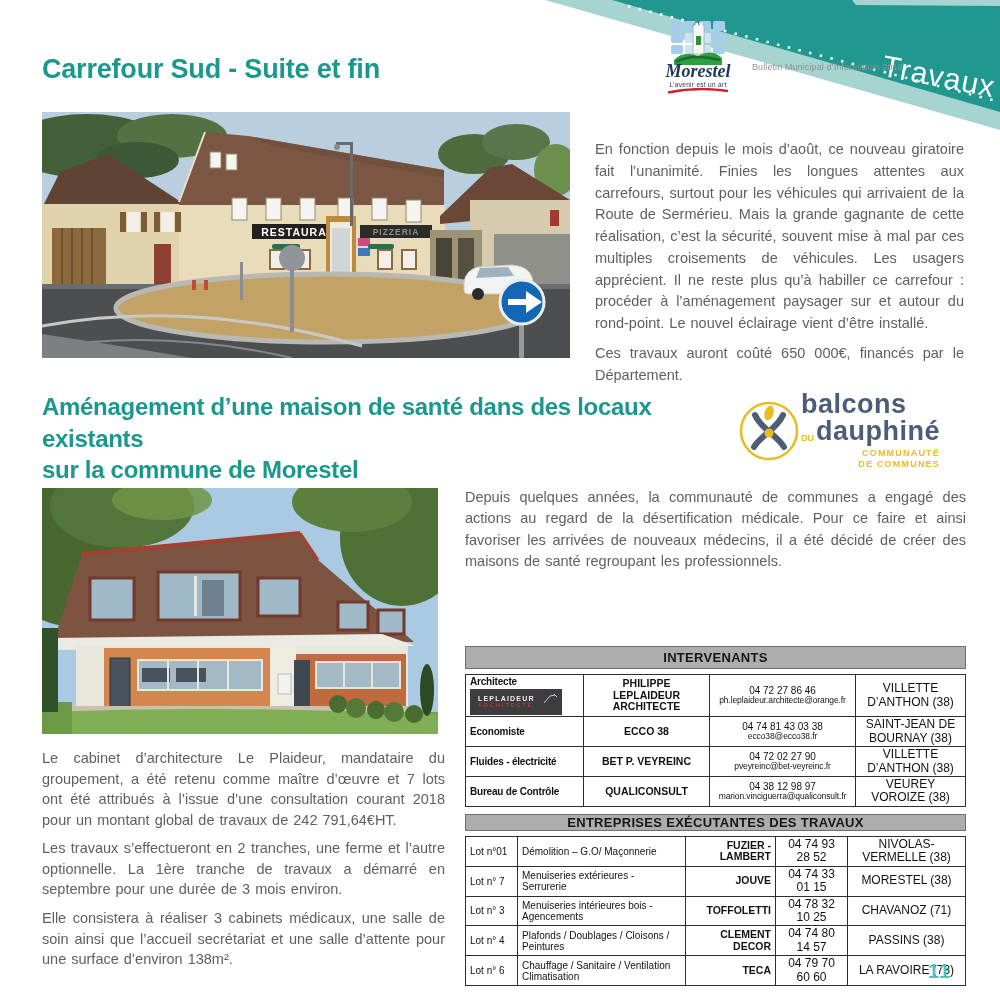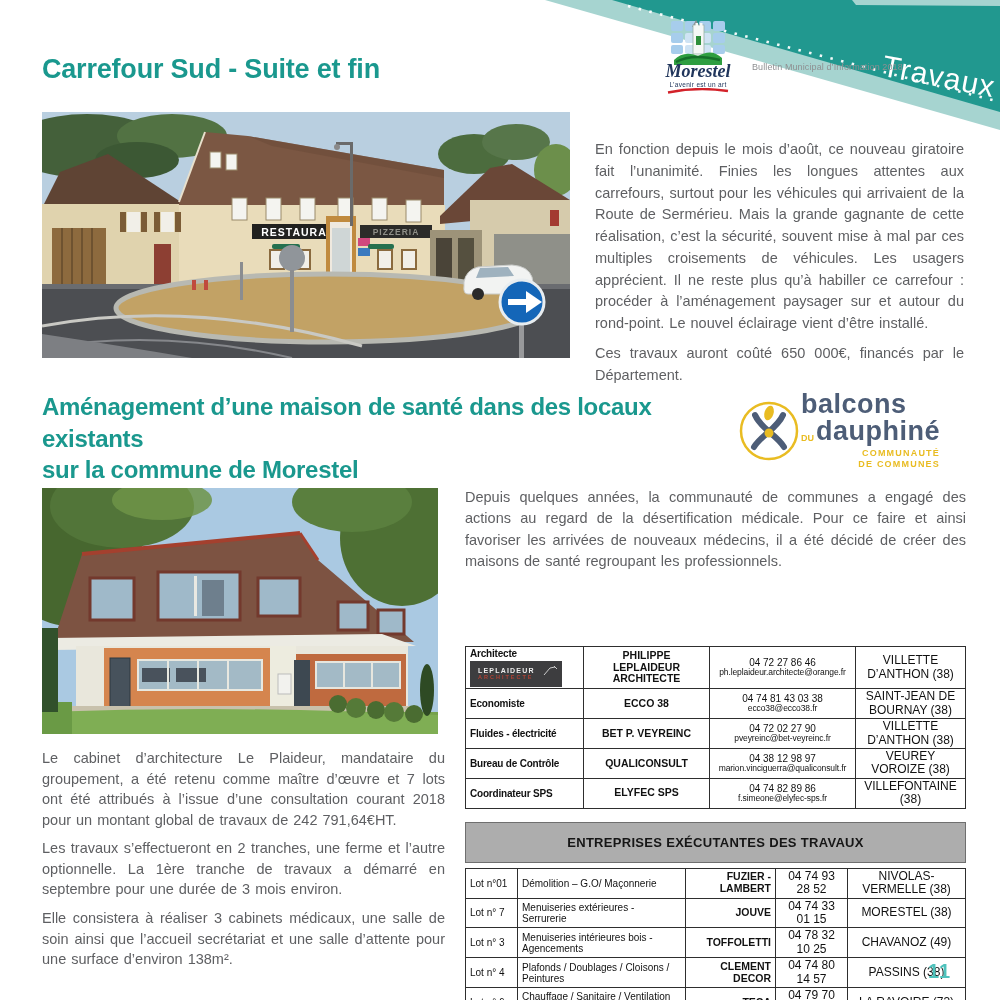--- a/index.html
+++ b/index.html
@@ -22,21 +22,21 @@
   .ccb{left:737px;top:391px;display:flex;align-items:center;}
   .ccb-text{display:flex;flex-direction:column;line-height:1;}
   .ccb-l1{font-size:27px;font-weight:bold;color:#4d5d77;letter-spacing:0.5px;}
   .ccb-l2{display:flex;align-items:flex-end;gap:2px;}
   .ccb-du{font-size:9px;font-weight:bold;color:#e9bc22;text-transform:uppercase;padding-bottom:2px;}
   .ccb-w2{font-size:27px;font-weight:bold;color:#4d5d77;letter-spacing:0.5px;}
   .ccb-sub{font-size:9px;font-weight:bold;color:#e9bc22;letter-spacing:1.2px;margin-top:3px;line-height:1.25;}
   
   .tables{left:465px;top:646px;width:501px;}
   .bar{background:#adadad;border:1px solid #6f6f6f;text-align:center;font-weight:bold;font-size:13px;color:#161616;letter-spacing:0.3px;padding:3px 0;margin-bottom:5px;}
-  .bar2{margin-top:13px;padding:12px 0;}
+  .bar2{margin-top:7px;padding:0 0;}
   table.tbl{border-collapse:collapse;width:500px;table-layout:fixed;line-height:1.12;}
   table.tbl td{border:1px solid #2e2e2e;padding:1px 4px;vertical-align:middle;color:#111;overflow:hidden;}
   .role{font-weight:bold;font-size:10px;letter-spacing:-0.2px;}
   .cname{font-weight:bold;text-align:center;font-size:10.5px;}
   .contact{text-align:center;}
   .ph{font-size:10px;}
   .em{font-size:8.5px;white-space:nowrap;letter-spacing:-0.1px;}
   .city{text-align:center;font-size:12px;}
   .lot{font-size:10px;}
   .desc{font-size:10px;}
@@ -282,20 +282,21 @@
   <div class="para">Depuis quelques années, la communauté de communes a engagé des actions au regard de la désertification médicale. Pour ce faire et ainsi favoriser les arrivées de nouveaux médecins, il a été décidé de créer des maisons de santé regroupant les professionnels.</div>
 </div>
 
 <div class="abs bodytext col-left2">
   <div class="para">Le cabinet d’architecture Le Plaideur, mandataire du groupement, a été retenu comme maître d’œuvre et 7 lots ont été attribués à l’issue d’une consultation courant 2018 pour un montant global de travaux de 242 791,64€HT.</div>
   <div class="para">Les travaux s’effectueront en 2 tranches, une ferme et l’autre optionnelle. La 1ère tranche de travaux a démarré en septembre pour une durée de 3 mois environ.</div>
   <div class="para">Elle consistera à réaliser 3 cabinets médicaux, une salle de soin ainsi que l’accueil secrétariat et une salle d’attente pour une surface d’environ 138m².</div>
 </div>
 
 <div class="abs tables">
+  <div class="bar">INTERVENANTS</div>
   <table class="tbl t1">
     <colgroup>
         <col style="width:118px">
         <col style="width:126px">
         <col style="width:146px">
         <col style="width:110px">
       </colgroup>
     <tbody>
         <tr>
       <td class="role">
@@ -335,29 +336,20 @@
     </tr>
     <tr>
       <td class="role">Bureau de Contrôle</td>
       <td class="cname">QUALICONSULT</td>
       <td class="contact">
             <div class="ph">04 38 12 98 97</div>
             <div class="em">marion.vinciguerra@qualiconsult.fr</div>
           </td>
       <td class="city">VEUREY VOROIZE (38)</td>
     </tr>
-    <tr>
-      <td class="role">Coordinateur SPS</td>
-      <td class="cname">ELYFEC SPS</td>
-      <td class="contact">
-            <div class="ph">04 74 82 89 86</div>
-            <div class="em">f.simeone@elyfec-sps.fr</div>
-          </td>
-      <td class="city">VILLEFONTAINE (38)</td>
-    </tr>
   </tbody>
     </table>
 
   <div class="bar bar2">ENTREPRISES EXÉCUTANTES DES TRAVAUX</div>
   <table class="tbl t2">
     <colgroup>
         <col style="width:52px">
         <col style="width:168px">
         <col style="width:90px">
         <col style="width:72px">
@@ -376,21 +368,21 @@
       <td class="desc">Menuiseries extérieures - Serrurerie</td>
       <td class="comp">JOUVE</td>
       <td class="city">04 74 33 01 15</td>
       <td class="city">MORESTEL (38)</td>
     </tr>
     <tr>
       <td class="lot">Lot n° 3</td>
       <td class="desc">Menuiseries intérieures bois - Agencements</td>
       <td class="comp">TOFFOLETTI</td>
       <td class="city">04 78 32 10 25</td>
-      <td class="city">CHAVANOZ (49)</td>
+      <td class="city">CHAVANOZ (71)</td>
     </tr>
     <tr>
       <td class="lot">Lot n° 4</td>
       <td class="desc">Plafonds / Doublages / Cloisons / Peintures</td>
       <td class="comp">CLEMENT DECOR</td>
       <td class="city">04 74 80 14 57</td>
       <td class="city">PASSINS (38)</td>
     </tr>
     <tr>
       <td class="lot">Lot n° 6</td>

